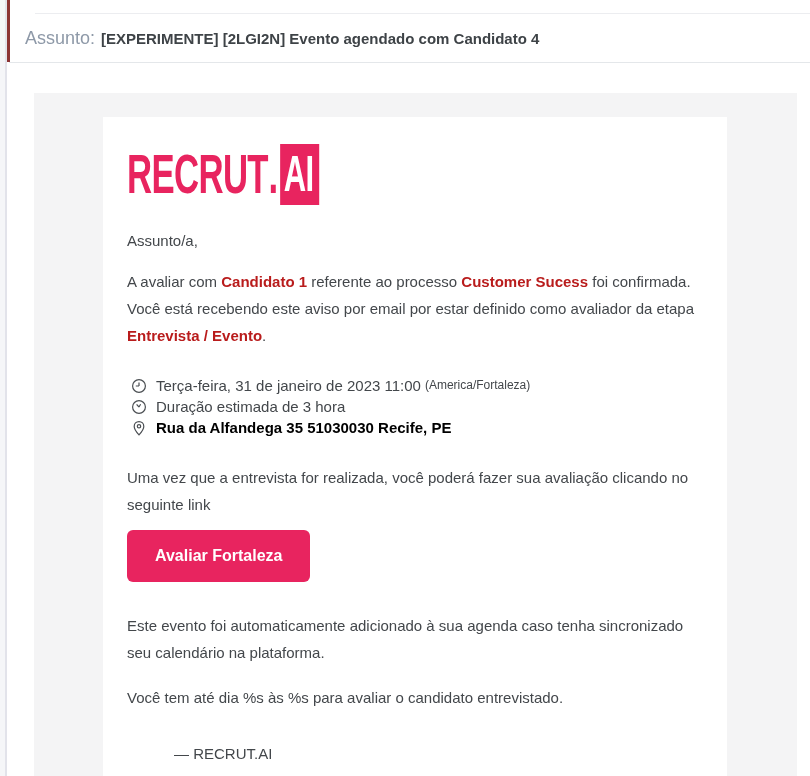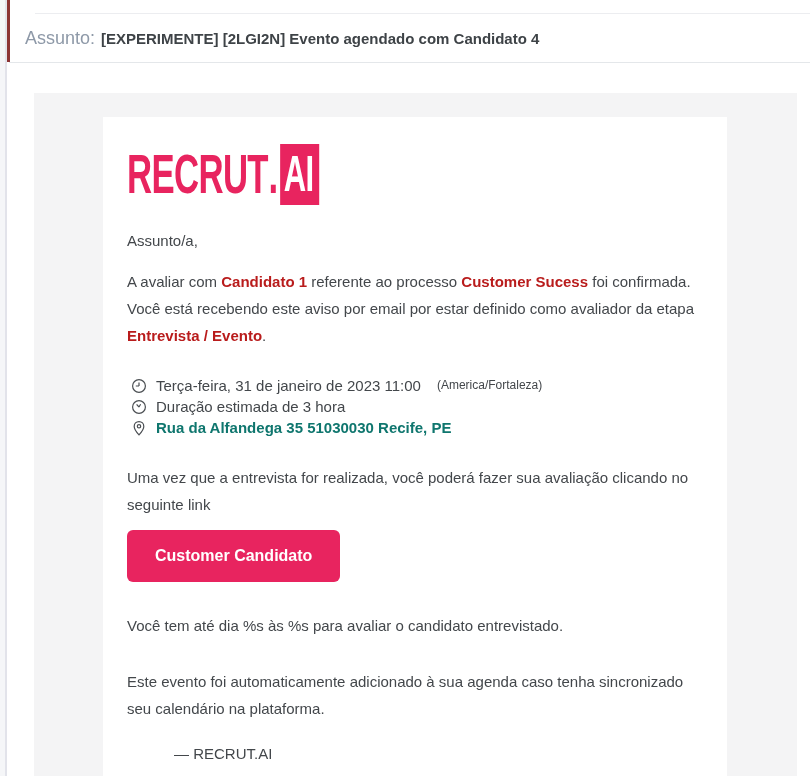--- a/index.html
+++ b/index.html
@@ -41,22 +41,22 @@
 
   .body-copy{max-width:572px;font-size:15px;line-height:27px;color:var(--text);}
   p.para{margin:0 0 26px 0;}
   p.greeting{margin-bottom:14px;}
   strong{color:#b91c1c;}
 
   .details{margin:0 0 26px 4px;}
   .detail-row{display:flex;align-items:center;line-height:21px;font-size:15px;}
   .detail-icon{width:16px;height:16px;flex:0 0 16px;margin-right:9px;color:#4A4E52;
     display:inline-flex;align-items:center;}
-  .detail-suffix{font-size:12px;margin-left:16px;color:var(--text);}
-  .detail-bold{font-weight:bold;color:#0f766e;text-align:center;}
+  .detail-suffix{font-size:12px;margin-left:4px;color:var(--text);}
+  .detail-bold{font-weight:bold;color:#000000;text-align:center;}
 
   p.link-para{margin-bottom:12px;}
 
   .cta-button{display:inline-block;background:var(--accent-pink);color:#fff;border:none;
     font-family:inherit;font-size:16px;font-weight:bold;padding:0 28px;height:52px;line-height:52px;
     border-radius:6px;margin:0 0 30px 0;cursor:pointer;}
 
   p.deadline{margin-bottom:29px;}
   p.calendar-note{margin-bottom:18px;}
   .signature{font-size:15px;line-height:27px;margin-left:47px;}
@@ -120,24 +120,24 @@
                 <circle cx="8" cy="6.3" r="1.7"></circle>
               </svg>
             </span>
             <span class="detail-bold">Rua da Alfandega 35 51030030 Recife, PE</span>
           </div>
 
         </div>
 
         <p class="para link-para">Uma vez que a entrevista for realizada, você poderá fazer sua avaliação clicando no seguinte link</p>
 
-        <button class="cta-button">Customer Candidato</button>
+        <button class="cta-button">Avaliar Fortaleza</button>
+
+        <p class="para calendar-note">Este evento foi automaticamente adicionado à sua agenda caso tenha sincronizado seu calendário na plataforma.</p>
 
         <p class="para deadline">Você tem até dia %s às %s para avaliar o candidato entrevistado.</p>
-
-        <p class="para calendar-note">Este evento foi automaticamente adicionado à sua agenda caso tenha sincronizado seu calendário na plataforma.</p>
 
         <div class="signature">— RECRUT.AI</div>
 
       </div>
     </div>
   </div>
 </div>
 
 </body></html>

